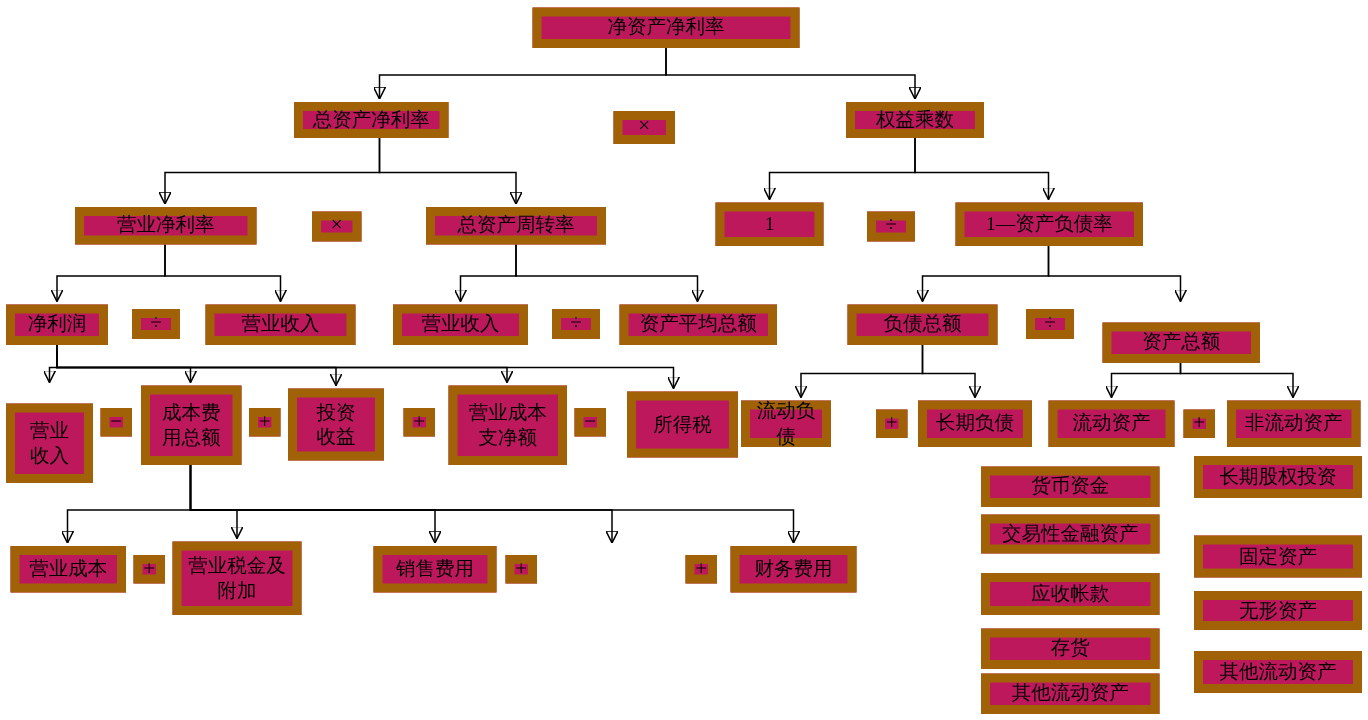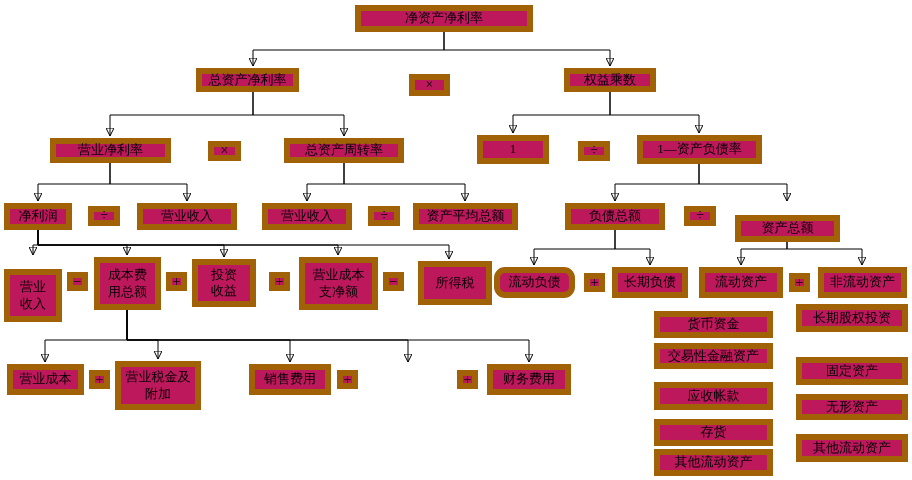--- a/index.html
+++ b/index.html
@@ -96,21 +96,21 @@
 用总额</div>
   <div class="box op" style="left:166px;top:272px;width:21px;height:19px;">+</div>
   <div class="box" style="left:192px;top:259px;width:64px;height:48px;">投资
 收益</div>
   <div class="box op" style="left:269px;top:272px;width:21px;height:19px;">+</div>
   <div class="box" style="left:299px;top:257px;width:79px;height:53px;">营业成本
 支净额</div>
   <div class="box op" style="left:383px;top:272px;width:21px;height:19px;">−</div>
   <div class="box" style="left:418px;top:261px;width:74px;height:44px;">所得税</div>
 
-  <div class="box" style="left:494px;top:267px;width:81px;height:31px;border-radius:11px;">流动负债</div>
+  <div class="box" style="left:494px;top:267px;width:60px;height:31px;">流动负债</div>
   <div class="box op" style="left:584px;top:273px;width:21px;height:19px;">+</div>
   <div class="box" style="left:612px;top:267px;width:76px;height:31px;">长期负债</div>
   <div class="box" style="left:699px;top:267px;width:84px;height:31px;">流动资产</div>
   <div class="box op" style="left:789px;top:273px;width:21px;height:19px;">+</div>
   <div class="box" style="left:818px;top:267px;width:89px;height:31px;">非流动资产</div>
 
   <div class="box" style="left:7px;top:364px;width:77px;height:31px;">营业成本</div>
   <div class="box op" style="left:89px;top:370px;width:21px;height:19px;">+</div>
   <div class="box" style="left:115px;top:361px;width:86px;height:49px;">营业税金及
 附加</div>

